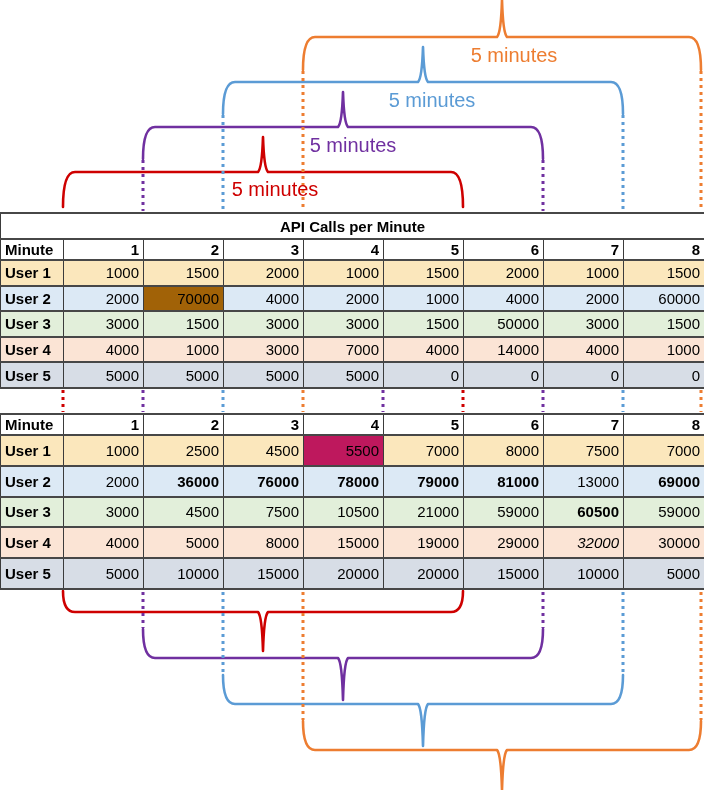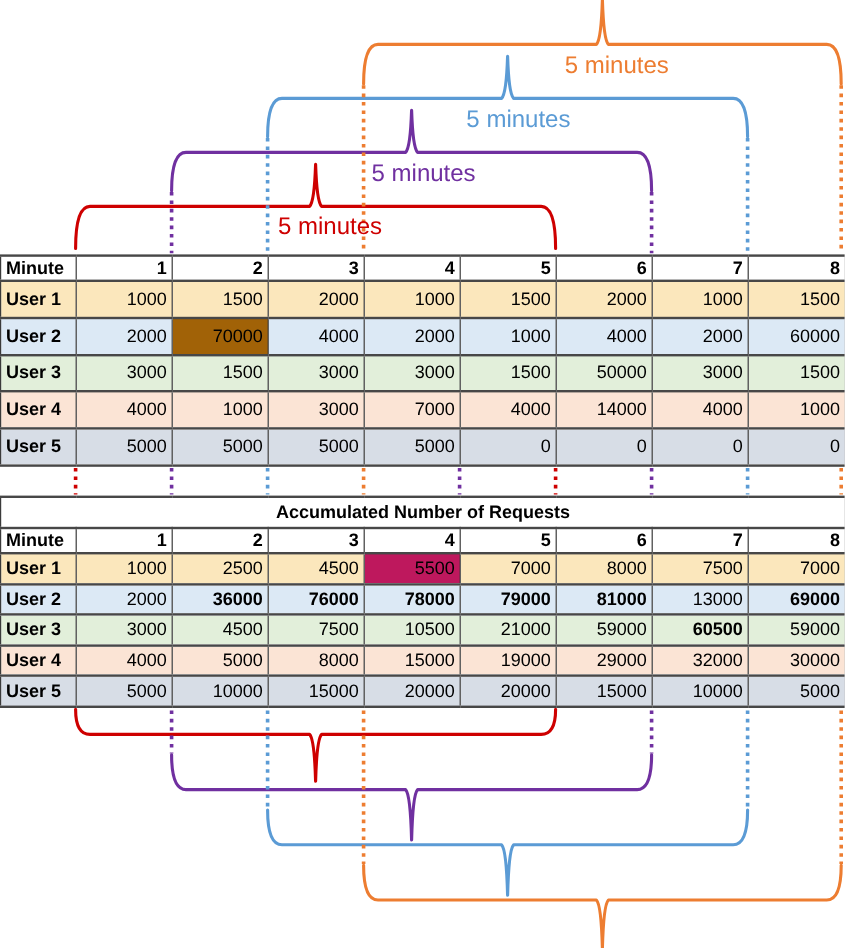--- a/index.html
+++ b/index.html
@@ -74,20 +74,23 @@
         <col style="width:80px">
         <col style="width:80px">
         <col style="width:80px">
         <col style="width:80px">
         <col style="width:80px">
         <col style="width:80px">
         <col style="width:80px">
         <col style="width:81px">
       </colgroup>
     <tbody>
+      <tr>
+          <td class="title-cell" colspan="9">API Calls per Minute</td>
+        </tr>
       <tr class="hdr">
           <td class="lbl">Minute</td>
           <td class="num">1</td>
           <td class="num">2</td>
           <td class="num">3</td>
           <td class="num">4</td>
           <td class="num">5</td>
           <td class="num">6</td>
           <td class="num">7</td>
           <td class="num">8</td>
@@ -156,23 +159,20 @@
         <col style="width:80px">
         <col style="width:80px">
         <col style="width:80px">
         <col style="width:80px">
         <col style="width:80px">
         <col style="width:80px">
         <col style="width:80px">
         <col style="width:81px">
       </colgroup>
     <tbody>
-      <tr>
-          <td class="title-cell" colspan="9">Accumulated Number of Requests</td>
-        </tr>
       <tr class="hdr">
           <td class="lbl">Minute</td>
           <td class="num">1</td>
           <td class="num">2</td>
           <td class="num">3</td>
           <td class="num">4</td>
           <td class="num">5</td>
           <td class="num">6</td>
           <td class="num">7</td>
           <td class="num">8</td>
@@ -211,21 +211,21 @@
           <td class="num" style="background: rgb(226, 239, 218);">59000</td>
         </tr>
         <tr>
           <td class="lbl" style="background: rgb(251, 228, 213);">User 4</td>
           <td class="num" style="background: rgb(251, 228, 213);">4000</td>
           <td class="num" style="background: rgb(251, 228, 213);">5000</td>
           <td class="num" style="background: rgb(251, 228, 213);">8000</td>
           <td class="num" style="background: rgb(251, 228, 213);">15000</td>
           <td class="num" style="background: rgb(251, 228, 213);">19000</td>
           <td class="num" style="background: rgb(251, 228, 213);">29000</td>
-          <td class="num" style="background: rgb(251, 228, 213);">32000</td>
+          <td class="num" style="background: rgb(251, 228, 213); font-style: italic;">32000</td>
           <td class="num" style="background: rgb(251, 228, 213);">30000</td>
         </tr>
         <tr>
           <td class="lbl" style="background: rgb(215, 221, 230);">User 5</td>
           <td class="num" style="background: rgb(215, 221, 230);">5000</td>
           <td class="num" style="background: rgb(215, 221, 230);">10000</td>
           <td class="num" style="background: rgb(215, 221, 230);">15000</td>
           <td class="num" style="background: rgb(215, 221, 230);">20000</td>
           <td class="num" style="background: rgb(215, 221, 230);">20000</td>
           <td class="num" style="background: rgb(215, 221, 230);">15000</td>

